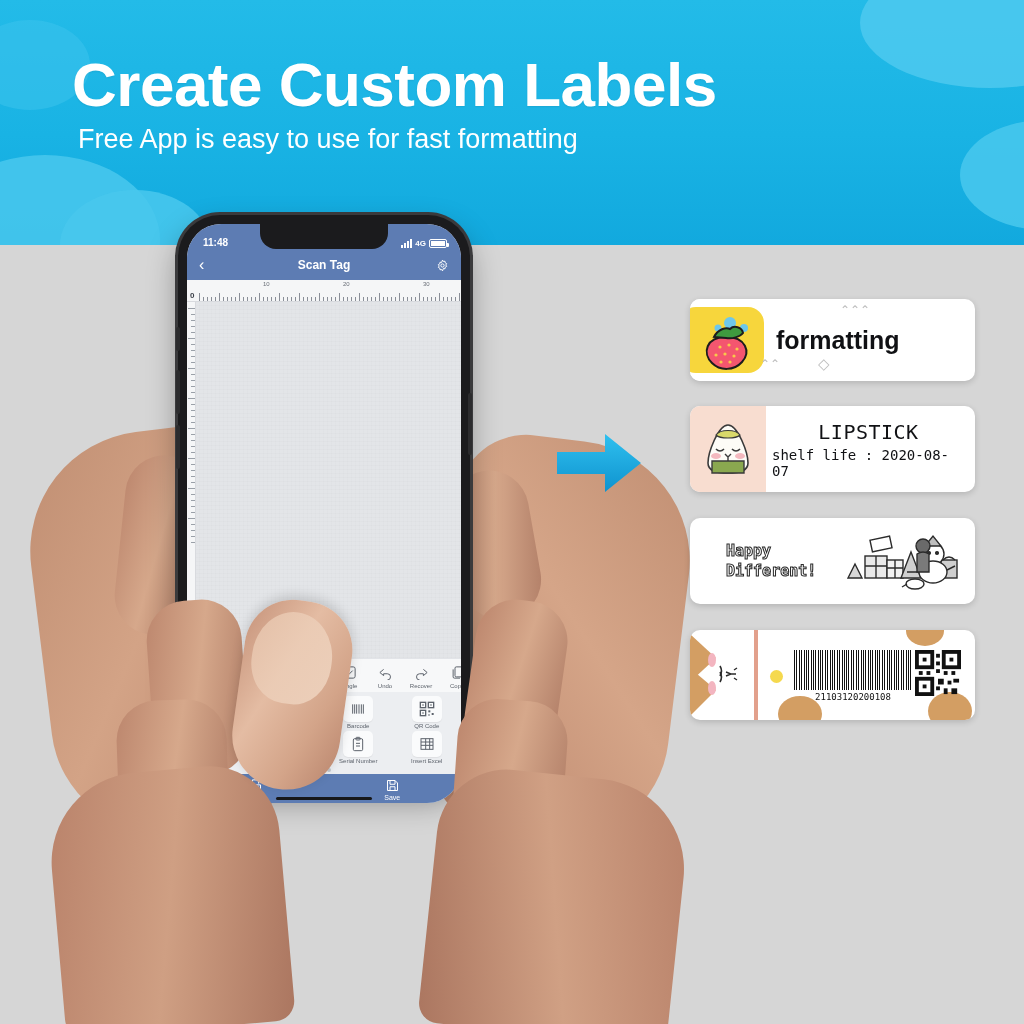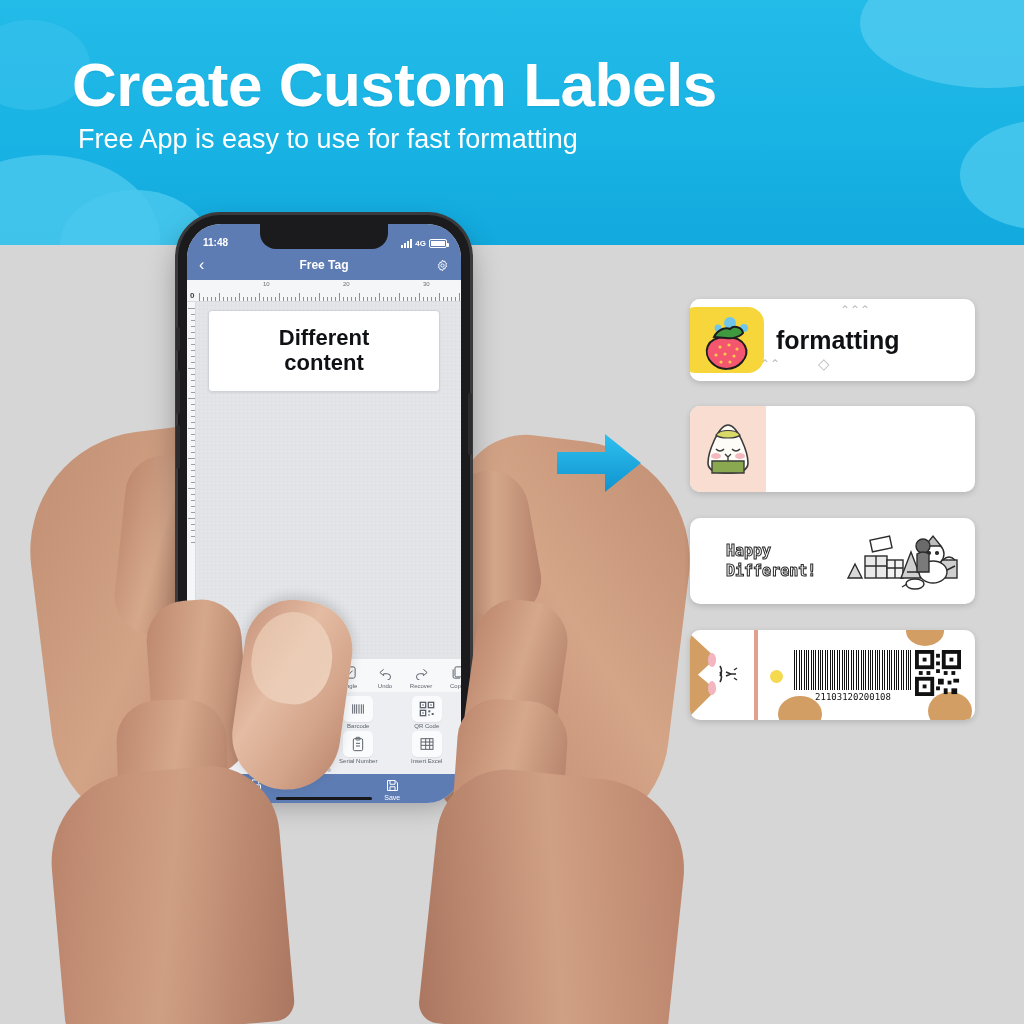--- a/index.html
+++ b/index.html
@@ -325,21 +325,21 @@
             <i></i>
             <i></i>
           </span>
         <span id="net-label">4G</span>
         <span id="battery"></span>
       </span>
     </div>
 
     <div id="navbar">
       <span id="back-chevron">‹</span>
-      <span id="nav-title">Free Tag</span>
+      <span id="nav-title">Scan Tag</span>
       <span id="gear-icon">
         <svg width="13" height="13" viewBox="0 0 24 24" fill="none" stroke="#fff" stroke-width="1.8">
           <circle cx="12" cy="12" r="3"></circle>
           <path d="M12 2l1.6 2.6 3-.5.4 3 2.7 1.4-1.6 2.6 1.6 2.6-2.7 1.4-.4 3-3-.5L12 22l-1.6-2.6-3 .5-.4-3L4.3 15.5 5.9 12.9 4.3 10.3 7 8.9l.4-3 3 .5z"></path>
         </svg>
       </span>
     </div>
 
     <div id="ruler">
       <div id="ruler-nums">
@@ -454,24 +454,20 @@
           <span class="vtick" style="top: 192px; width: 4px;"></span>
           <span class="vtick" style="top: 198px; width: 4px;"></span>
           <span class="vtick" style="top: 204px; width: 4px;"></span>
           <span class="vtick" style="top: 210px; width: 4px;"></span>
           <span class="vtick" style="top: 216px; width: 7px;"></span>
           <span class="vtick" style="top: 222px; width: 4px;"></span>
           <span class="vtick" style="top: 228px; width: 4px;"></span>
           <span class="vtick" style="top: 234px; width: 4px;"></span>
           <span class="vtick" style="top: 240px; width: 4px;"></span>
         </div>
-      <div id="label-card">
-        <div id="label-text">Different
-content</div>
-      </div>
       <span id="collapse-chevron">⌄</span>
     </div>
 
     <div id="toolbar">
       <div class="tool">
         <span class="glyph">
           <svg width="15" height="15" viewBox="0 0 24 24" fill="none" stroke="#5d636c" stroke-width="1.6">
             <path d="M3 6h18M8 6V4h8v2M6 6l1 15h10l1-15M10 10v8M14 10v8"></path>
             </svg>
         </span>
@@ -695,20 +691,24 @@
     <svg width="52" height="60" viewBox="0 0 52 60">
       <path d="M26 6 C16 6 6 34 6 44 C6 52 14 54 26 54 C38 54 46 52 46 44 C46 34 36 6 26 6 Z" fill="#fdfcf7" stroke="#3a3a3a" stroke-width="1.6"></path>
       <path d="M14 16 C18 10 34 10 38 16 C34 20 18 20 14 16 Z" fill="#d9d96a" stroke="#3a3a3a" stroke-width="1.2"></path>
       <path d="M14 30 q4 4 8 0" stroke="#3a3a3a" stroke-width="1.6" fill="none"></path>
       <path d="M30 30 q4 4 8 0" stroke="#3a3a3a" stroke-width="1.6" fill="none"></path>
       <ellipse cx="14" cy="37" rx="5" ry="3" fill="#f4b9bf"></ellipse>
       <ellipse cx="38" cy="37" rx="5" ry="3" fill="#f4b9bf"></ellipse>
       <path d="M23 35 l3 3 l3-3 M26 38 v4" stroke="#3a3a3a" stroke-width="1.4" fill="none"></path>
       <path d="M10 42 h32 v12 H10 Z" fill="#8aa84f" stroke="#3a3a3a" stroke-width="1.4"></path>
     </svg>
+  </div>
+  <div id="s2-text">
+    <div id="s2-title">LIPSTICK</div>
+    <div id="s2-sub">shelf life : 2020-08-07</div>
   </div>
 </div>
 
 <div class="sticker" id="sticker-3">
   <div id="s3-text">Happy
 Different!</div>
   <div id="s3-art">
     <svg width="120" height="62" viewBox="0 0 120 62">
       <g fill="none" stroke="#2b2b2b" stroke-width="1.4">
         <rect x="24" y="28" width="22" height="22" fill="#e9e9e9"></rect>

